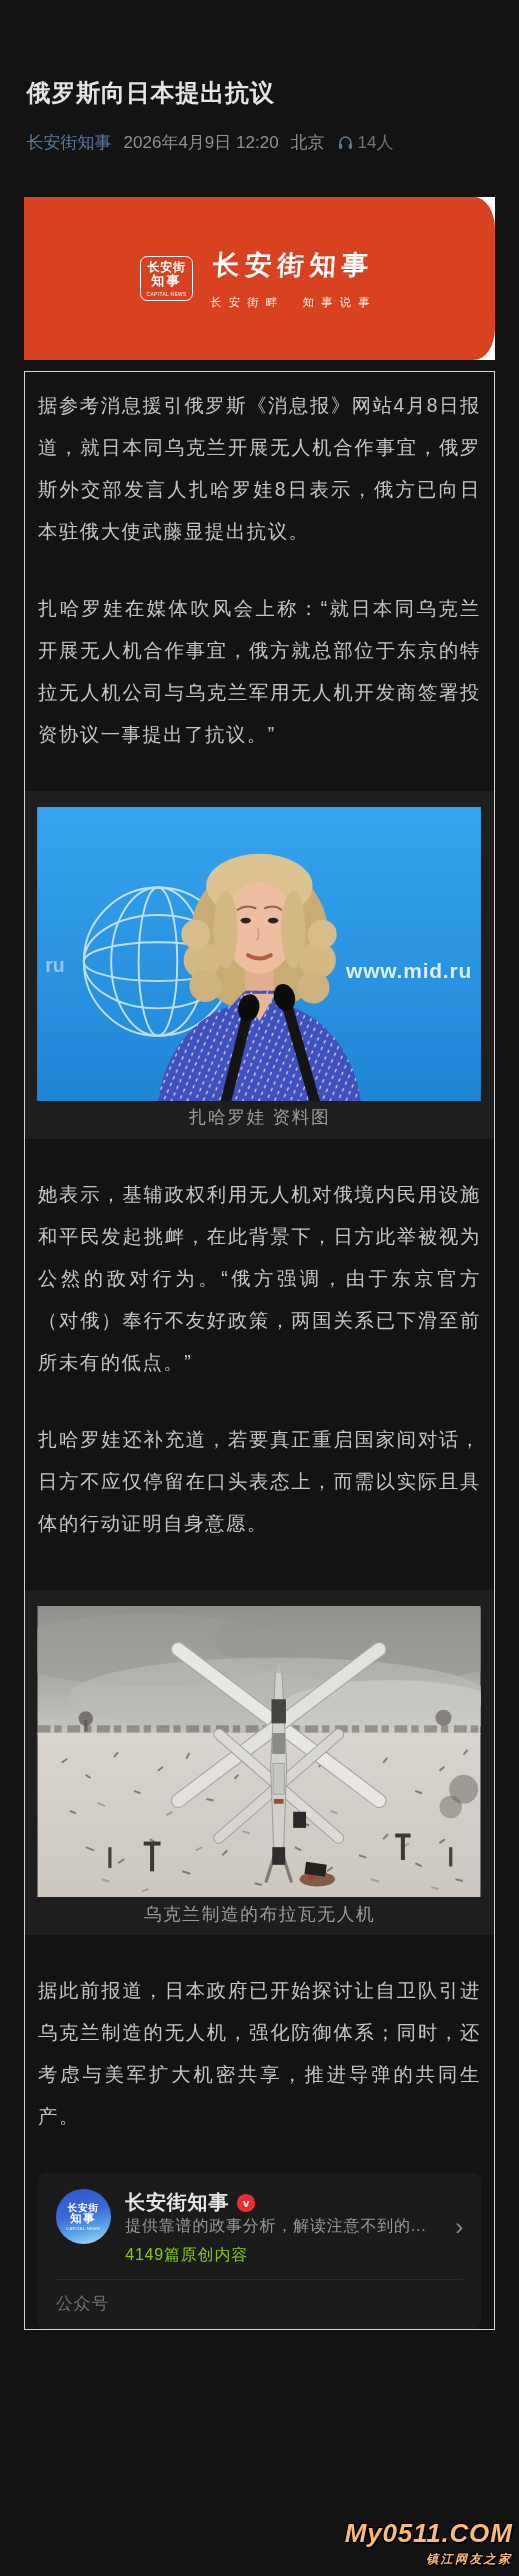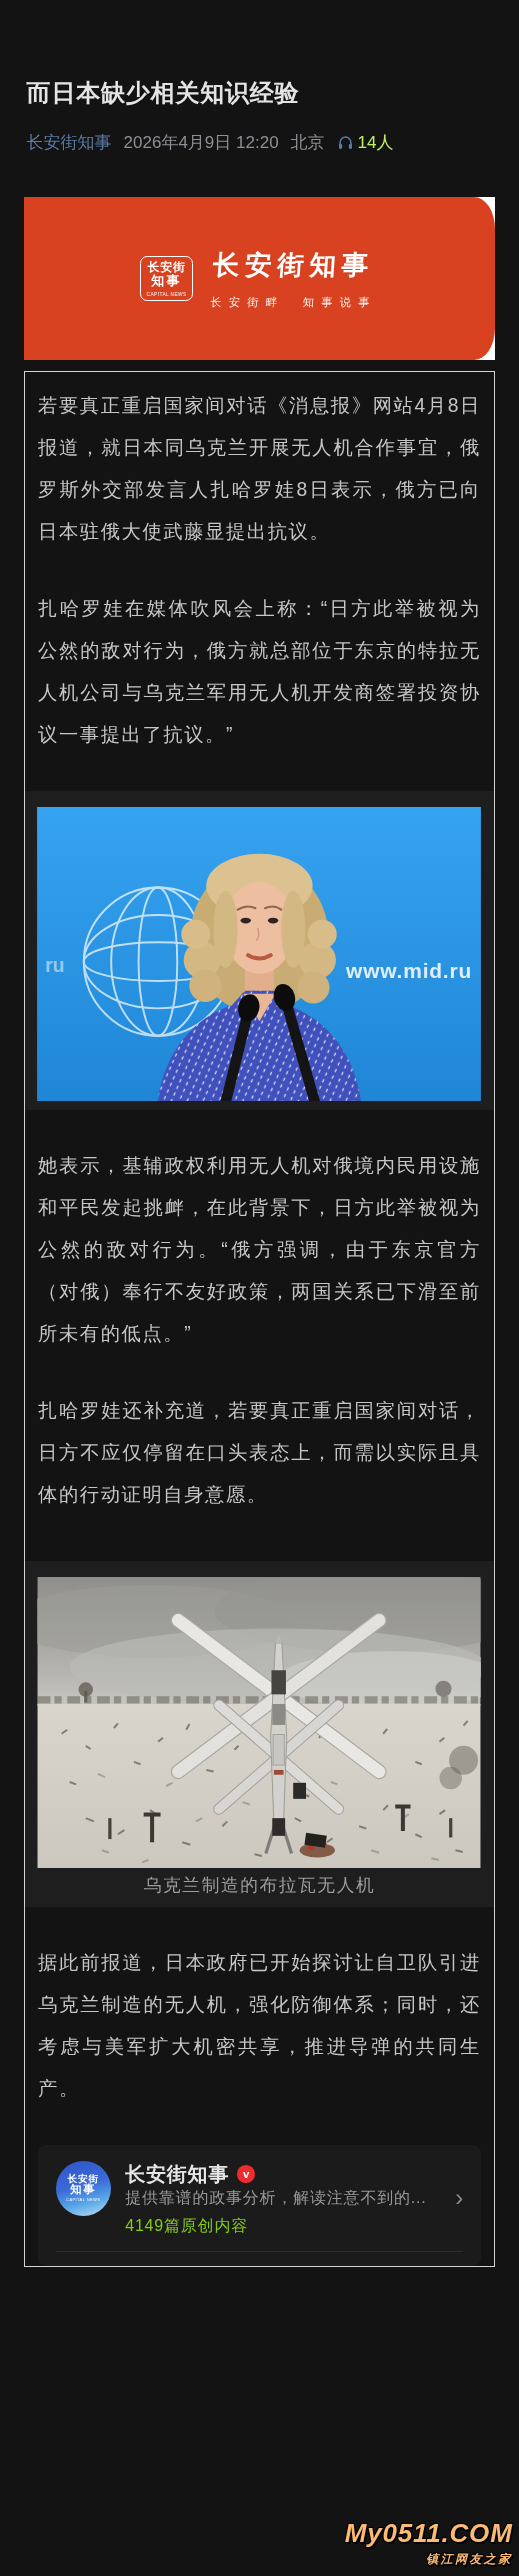--- a/index.html
+++ b/index.html
@@ -13,21 +13,21 @@
   .header{padding:77px 26.6px 0 26.6px;}
   .title{
     margin:0;font-size:24px;line-height:32px;font-weight:700;
     color:#e4e4e4;letter-spacing:0.8px;
   }
   .meta{
     margin-top:22px;display:flex;align-items:center;gap:12px;
     font-size:17px;color:#8f8f97;white-space:nowrap;
   }
   .meta .author{color:#5c7ba3;}
-  .listen{display:flex;align-items:center;gap:4px;color:#bef264;}
+  .listen{display:flex;align-items:center;gap:4px;color:#737373;}
   .listen svg{display:block;}
   
   .banner{
     margin:43px 24px 0 24px;height:163px;background:#ffffff;
     position:relative;overflow:hidden;
   }
   .banner-inner{
     position:absolute;inset:0;background:#d84220;
     border-top-right-radius:21px 32px;border-bottom-right-radius:21px 32px;
     display:flex;align-items:center;justify-content:center;gap:19.3px;
@@ -100,21 +100,21 @@
     color:#fdba74;font-weight:700;font-style:italic;
     text-shadow:1.6px 1.6px 0 #000,-0.8px -0.8px 0 #000,0.8px -0.8px 0 #000,-0.8px 0.8px 0 #000;
   }
   .wm1{font-size:26px;letter-spacing:0.8px;}
   .wm2{font-size:12px;letter-spacing:2.4px;margin-top:1.6px;}
 </style>
 </head>
 <body>
 
 <div class="header">
-  <h1 class="title">而日本缺少相关知识经验</h1>
+  <h1 class="title">俄罗斯向日本提出抗议</h1>
   <div class="meta">
     <span class="author">长安街知事</span>
     <span class="date">2026年4月9日 12:20</span>
     <span class="loc">北京</span>
     <span class="listen">
       <span>
         <svg width="17" height="17" viewBox="0 0 22 22" fill="none">
           <path d="M4 17v-6a7 7 0 0 1 14 0v6" stroke="#5c7ba3" stroke-width="2" fill="none"></path>
           <rect x="2.6" y="12.5" width="4" height="7" rx="2" fill="#5c7ba3"></rect>
           <rect x="15.4" y="12.5" width="4" height="7" rx="2" fill="#5c7ba3"></rect>
@@ -134,22 +134,22 @@
     </div>
     <div class="brand-col">
       <div class="brand">长安街知事</div>
       <div class="tagline">长安街畔　知事说事</div>
     </div>
   </div>
 </div>
 
 <div class="frame">
 
-  <p class="para">若要真正重启国家间对话《消息报》网站4月8日报道，就日本同乌克兰开展无人机合作事宜，俄罗斯外交部发言人扎哈罗娃8日表示，俄方已向日本驻俄大使武藤显提出抗议。</p>
-  <p class="para">扎哈罗娃在媒体吹风会上称：“日方此举被视为公然的敌对行为，俄方就总部位于东京的特拉无人机公司与乌克兰军用无人机开发商签署投资协议一事提出了抗议。”</p>
+  <p class="para">据参考消息援引俄罗斯《消息报》网站4月8日报道，就日本同乌克兰开展无人机合作事宜，俄罗斯外交部发言人扎哈罗娃8日表示，俄方已向日本驻俄大使武藤显提出抗议。</p>
+  <p class="para">扎哈罗娃在媒体吹风会上称：“就日本同乌克兰开展无人机合作事宜，俄方就总部位于东京的特拉无人机公司与乌克兰军用无人机开发商签署投资协议一事提出了抗议。”</p>
 
   <figure class="photo-card fig1" style="margin-block:24px;">
     <svg width="444" height="294" viewBox="0 0 551 365">
       <defs>
         <linearGradient id="bgblue" x1="0" y1="0" x2="0" y2="1">
           <stop offset="0" stop-color="#36a3f0"></stop>
           <stop offset="1" stop-color="#1f86d6"></stop>
         </linearGradient>
         <pattern id="dress" width="9" height="9" patternUnits="userSpaceOnUse" patternTransform="rotate(24)">
           <rect width="9" height="9" fill="#4050bd"></rect>
@@ -193,20 +193,21 @@
 
       <g transform="rotate(14 235 365)">
         <rect x="228" y="252" width="13" height="130" rx="6" fill="#141414"></rect>
         <ellipse cx="234" cy="246" rx="13" ry="17" fill="#0c0c0c"></ellipse>
       </g>
       <g transform="rotate(-16 345 365)">
         <rect x="338" y="238" width="13" height="145" rx="6" fill="#141414"></rect>
         <ellipse cx="344" cy="231" rx="13" ry="17" fill="#0c0c0c"></ellipse>
       </g>
     </svg>
+    <figcaption class="photo-caption">扎哈罗娃 资料图</figcaption>
   </figure>
 
   <p class="para">她表示，基辅政权利用无人机对俄境内民用设施和平民发起挑衅，在此背景下，日方此举被视为公然的敌对行为。“俄方强调，由于东京官方（对俄）奉行不友好政策，两国关系已下滑至前所未有的低点。”</p>
   <p class="para">扎哈罗娃还补充道，若要真正重启国家间对话，日方不应仅停留在口头表态上，而需以实际且具体的行动证明自身意愿。</p>
 
   <figure class="photo-card fig2">
     <svg width="444" height="291" viewBox="0 0 551 362">
       <defs>
         <linearGradient id="sky" x1="0" y1="0" x2="0" y2="1">
           <stop offset="0" stop-color="#8f8e8a"></stop>
@@ -290,20 +291,21 @@
           <span class="badge">v</span>
         </div>
         <div class="desc-row">
           <span class="acc-desc">提供靠谱的政事分析，解读注意不到的...</span>
           <span class="chevron">›</span>
         </div>
         <div class="acc-count">4149篇原创内容</div>
       </div>
     </div>
     <hr class="card-divider">
+    <div class="acc-type">公众号</div>
   </div>
 
 </div>
 
 <div class="site-watermark">
   <div class="wm1">My0511.COM</div>
   <div class="wm2">镇江网友之家</div>
 </div>
 
 

